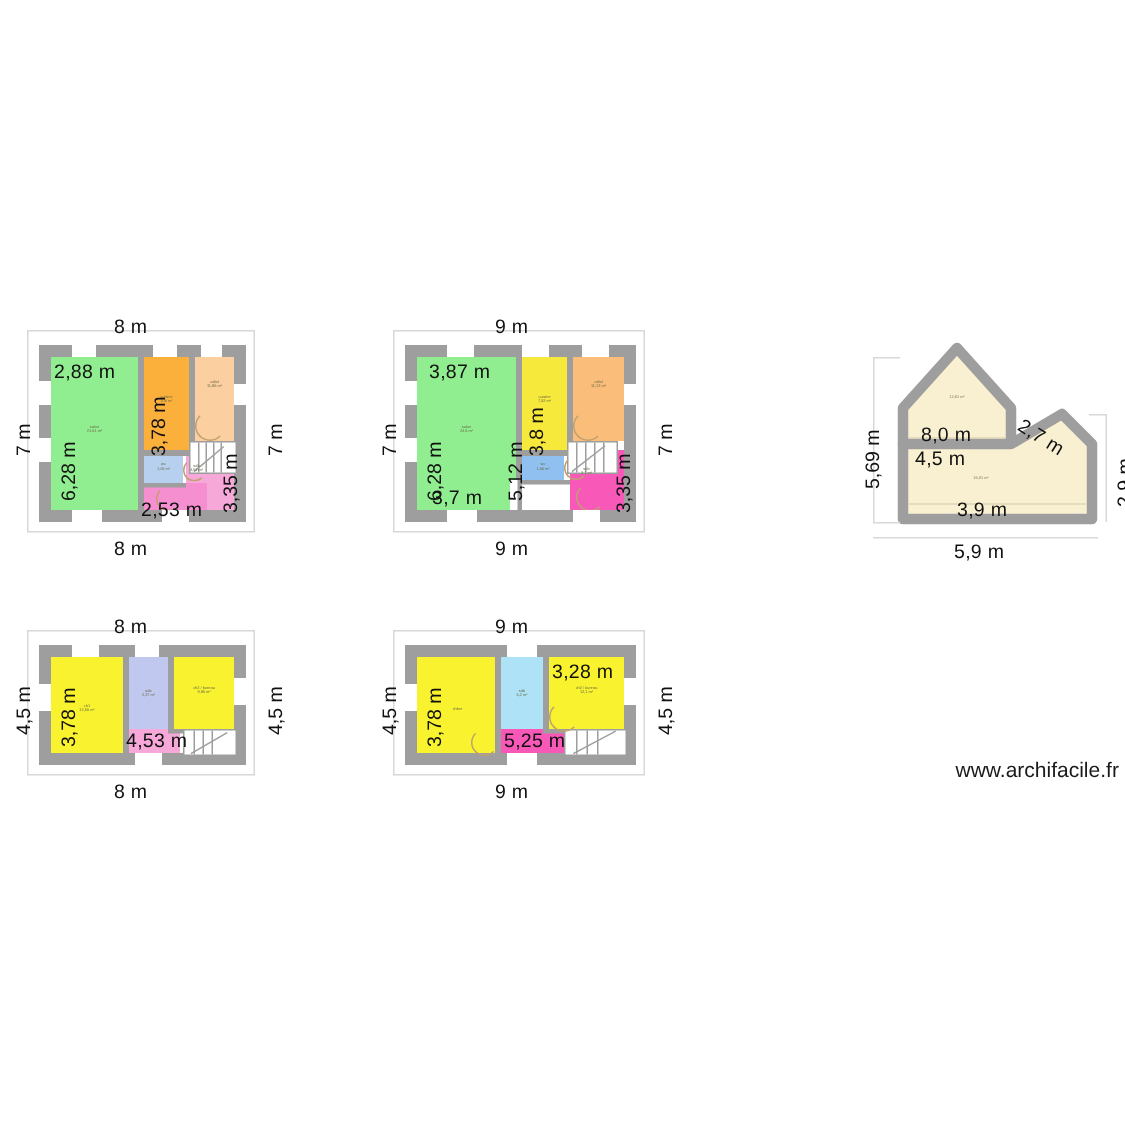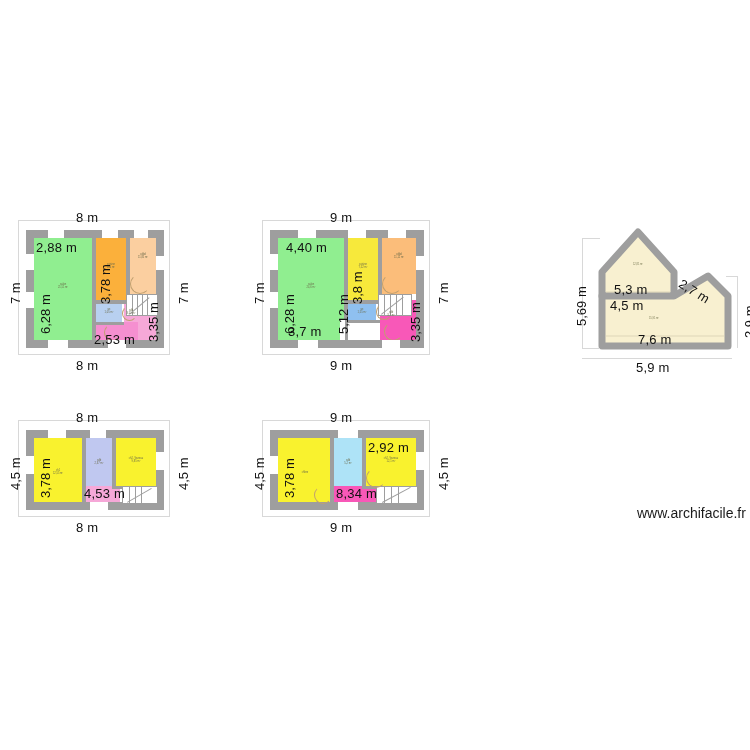--- a/index.html
+++ b/index.html
@@ -187,21 +187,21 @@
   <div class="cap" style="left:120px;top:100px;width:18px;">
     <div>sdb</div>
     <div>3,1 m²</div>
   </div>
 
   <div class="dim" style="left:68px;top:-2px;">9 m</div>
   <div class="dim" style="left:68px;top:146px;">9 m</div>
   <div class="dimv" style="left:-10px;top:92px;">7 m</div>
   <div class="dimv" style="left:174px;top:92px;">7 m</div>
 
-  <div class="dim" style="left:24px;top:28px;">4,40 m</div>
+  <div class="dim" style="left:24px;top:28px;">3,87 m</div>
   <div class="dimv" style="left:20px;top:122px;">6,28 m</div>
   <div class="dimv" style="left:74px;top:122px;">5,12 m</div>
   <div class="dimv" style="left:88px;top:92px;">3,8 m</div>
   <div class="dim" style="left:26px;top:112px;">3,7 m</div>
   <div class="dimv" style="left:146px;top:130px;">3,35 m</div>
 </div>
 
 <div class="plan" style="left:580px;top:218px;width:170px;height:160px;">
 
   <svg width="170" height="160" style="position:absolute;left:0;top:0;">
@@ -221,24 +221,24 @@
   <div class="dimline v" style="left:157px;top:58px;height:72px;"></div>
   <div class="dimline h" style="left:146px;top:58px;width:12px;"></div>
 
   <div class="cap l2" style="left:44px;top:46px;width:28px;">
     <div>12,81 m²</div>
   </div>
   <div class="cap l2" style="left:60px;top:100px;width:28px;">
     <div>15,91 m²</div>
   </div>
 
-  <div class="dim" style="left:34px;top:64px;">5,3 m</div>
+  <div class="dim" style="left:34px;top:64px;">8,0 m</div>
   <div class="dim" style="left:104px;top:58px;transform:rotate(32deg);transform-origin:0 0;"><span>2,7 m</span></div>
   <div class="dim" style="left:30px;top:80px;">4,5 m</div>
-  <div class="dim" style="left:58px;top:114px;">7,6 m</div>
+  <div class="dim" style="left:58px;top:114px;">3,9 m</div>
   <div class="dim" style="left:56px;top:142px;">5,9 m</div>
   <div class="dimv" style="left:-6px;top:108px;">5,69 m</div>
   <div class="dimv" style="left:162px;top:120px;">2,9 m</div>
 </div>
 
 <div class="plan" style="left:18px;top:412px;width:160px;height:118px;">
 
   <div class="dimline h" style="left:0px;top:8px;width:152px;"></div>
   <div class="dimline h" style="left:0px;top:104px;width:152px;"></div>
   <div class="dimline v" style="left:0px;top:8px;height:96px;"></div>
@@ -340,17 +340,17 @@
     <div>ch2 / bureau</div>
     <div>12,1 m²</div>
   </div>
 
   <div class="dim" style="left:68px;top:-2px;">9 m</div>
   <div class="dim" style="left:68px;top:108px;">9 m</div>
   <div class="dimv" style="left:-10px;top:78px;">4,5 m</div>
   <div class="dimv" style="left:174px;top:78px;">4,5 m</div>
 
   <div class="dimv" style="left:20px;top:86px;">3,78 m</div>
-  <div class="dim" style="left:106px;top:28px;">2,92 m</div>
-  <div class="dim" style="left:74px;top:74px;">8,34 m</div>
+  <div class="dim" style="left:106px;top:28px;">3,28 m</div>
+  <div class="dim" style="left:74px;top:74px;">5,25 m</div>
 </div>
 
 <div class="watermark" style="left:637px;top:505px;">www.archifacile.fr</div>
 
 </body></html>

